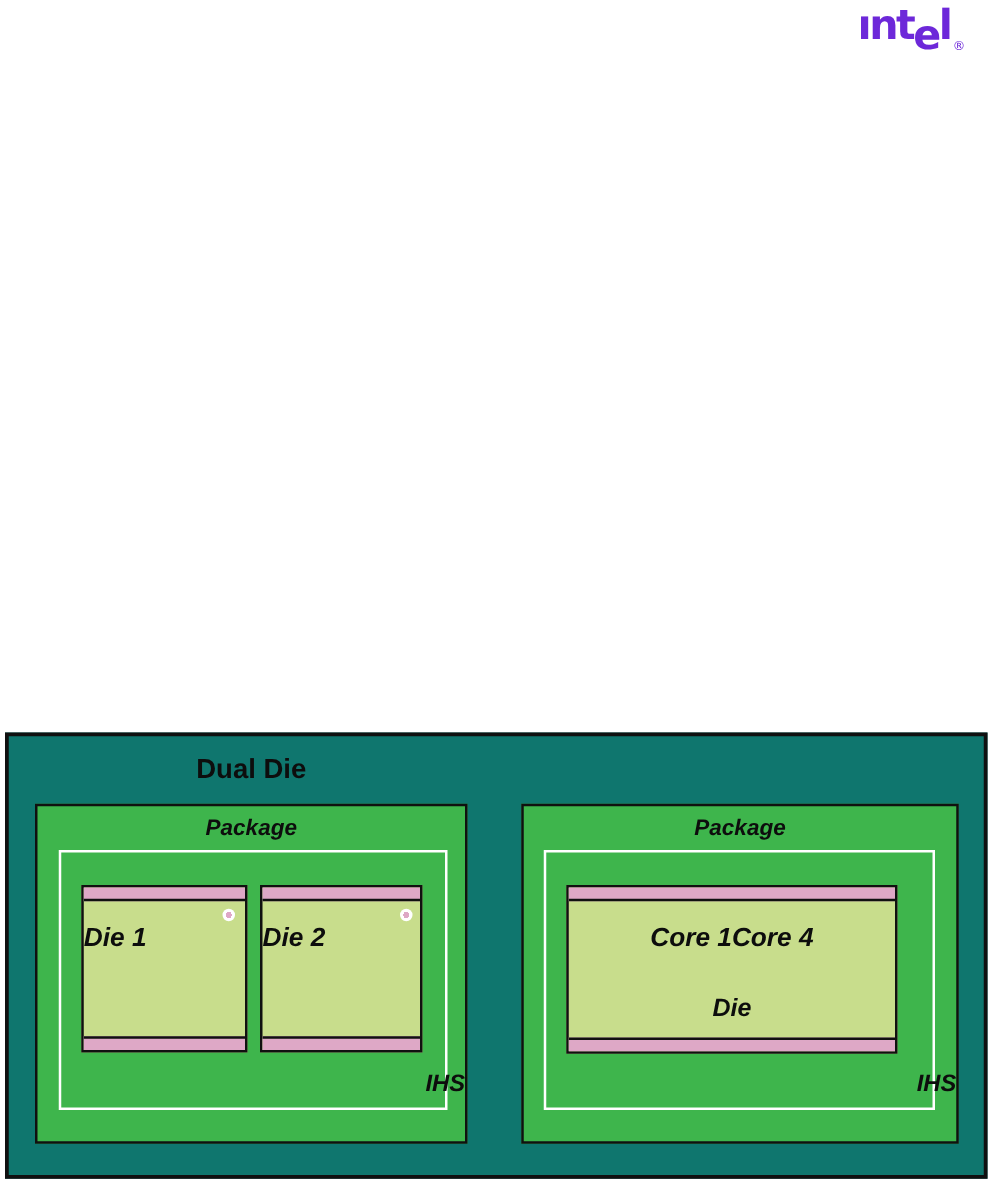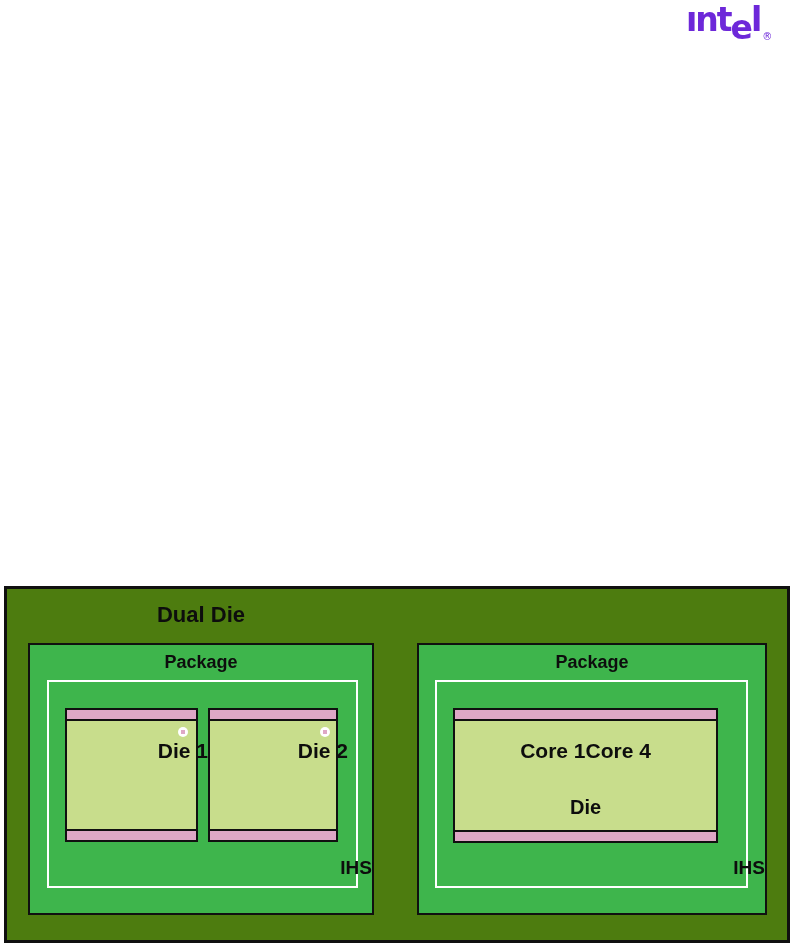--- a/index.html
+++ b/index.html
@@ -47,40 +47,41 @@
   }
 
   
   .figure-frame {
     position: absolute;
     left: 4px;
     top: 586px;
     width: 786px;
     height: 357px;
     border: 3px solid var(--border-black);
-    background: #4d7c0f;
+    background: #0f766e;
   }
 
   .panel-title {
     position: absolute;
     top: 13px;
     text-align: center;
     font-weight: 700;
     font-size: 22px;
     color: var(--text-black);
   }
   .panel-title.left  { left: 21px;  width: 346px; }
   .panel-title.right { left: 410px; width: 350px; }
 
   .package-box {
     position: absolute;
     top: 54px;
     height: 272px;
     background: var(--package-green);
     border: 2px solid var(--border-black);
+    font-style: italic;
   }
   .package-box.left  { left: 21px;  width: 346px; }
   .package-box.right { left: 410px; width: 350px; }
 
   .package-label {
     position: absolute;
     top: 7px;
     left: 0;
     width: 100%;
     text-align: center;
@@ -125,23 +126,23 @@
     width: 100%;
     height: 9px;
     background: var(--interface-pink);
   }
   .strip.top    { top: 0; border-bottom: 2px solid var(--border-black); height: 11px; }
   .strip.bottom { bottom: 0; border-top: 2px solid var(--border-black); height: 11px; }
 
   .die-label {
     position: absolute;
     top: 29px;
-    left: 12px;
-    width: 100%;
-    text-align: right;
+    left: 0;
+    width: 100%;
+    text-align: left;
     font-weight: 700;
     font-size: 21px;
     color: var(--text-black);
   }
 
   .die-marker-dot {
     position: absolute;
     top: 17px;
     width: 10px;
     height: 10px;

